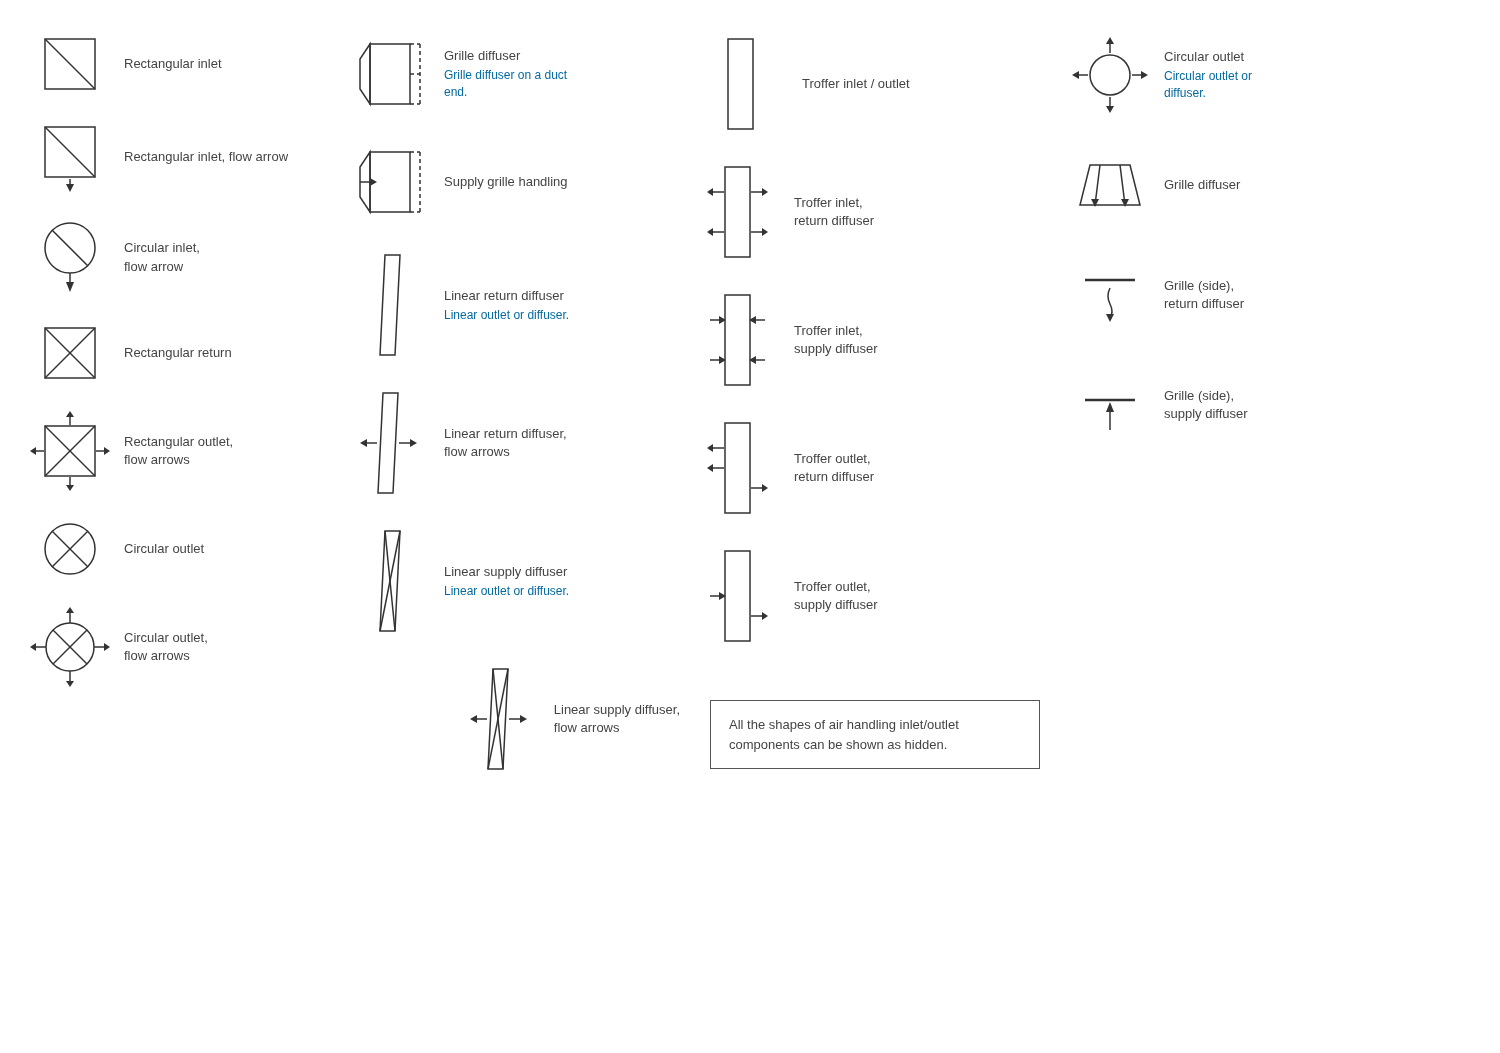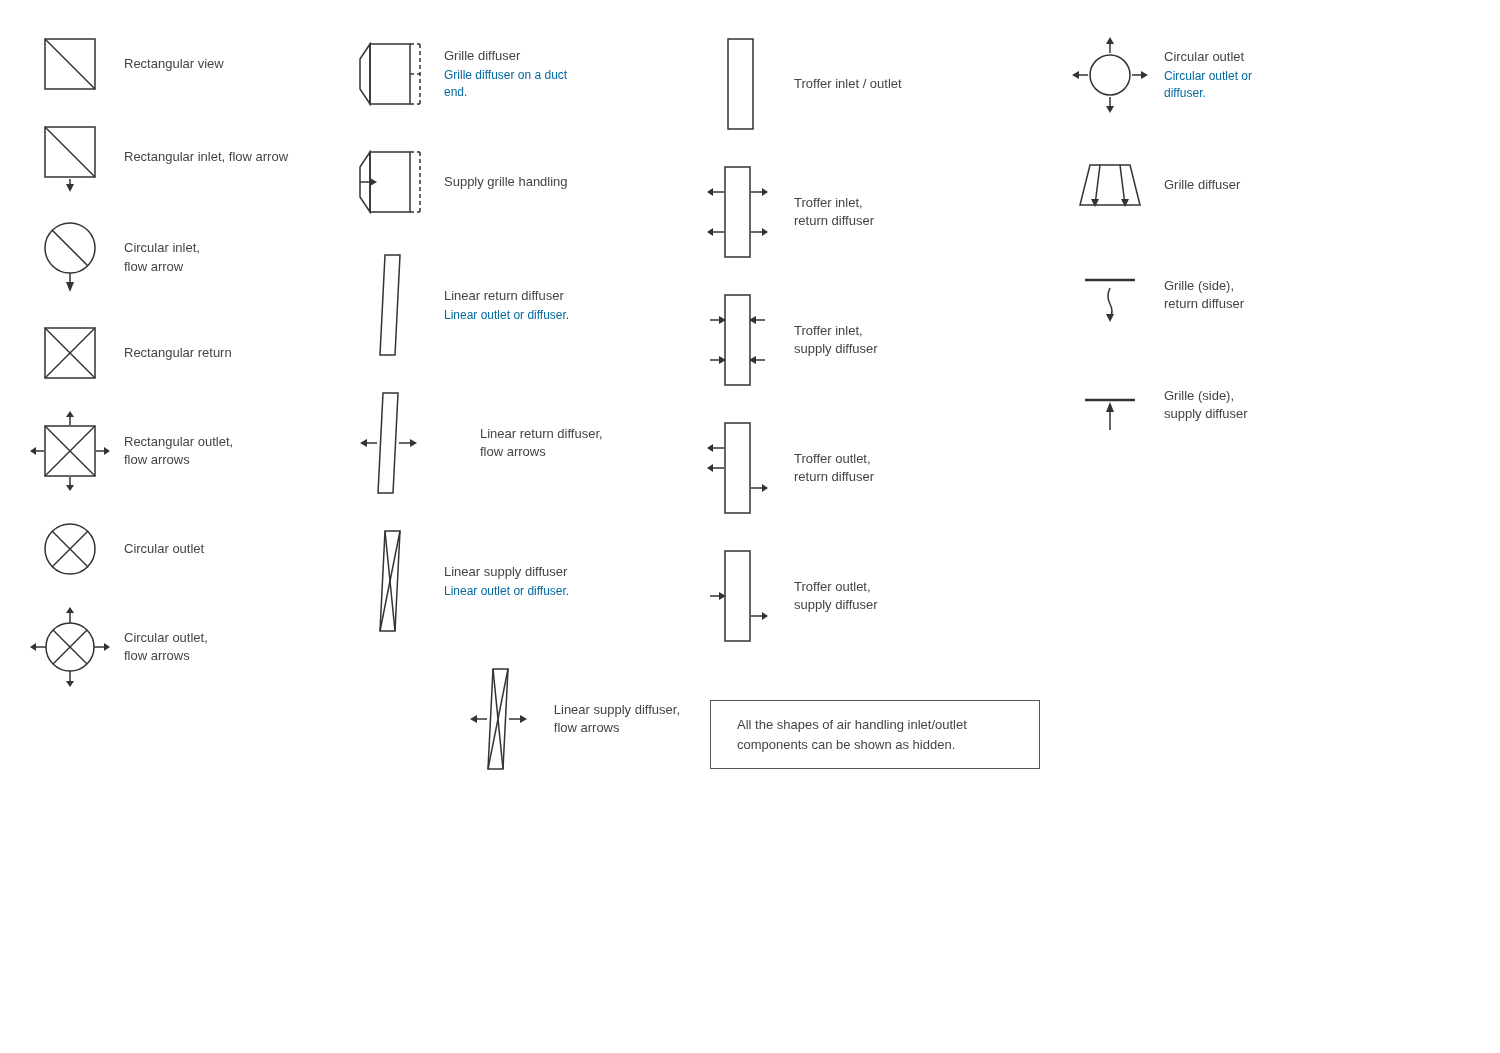--- a/index.html
+++ b/index.html
@@ -50,21 +50,21 @@
     }
 
     .label-container .sub-label {
       font-size: 12px;
       color: #0369a1;
       margin-top: 2px;
     }
 
     .notice-box {
       border: 1.5px solid #555;
-      padding: 14px 26px;
+      padding: 14px 18px;
       margin: 20px 10px;
       font-size: 13px;
       color: #444;
       line-height: 1.5;
     }
   </style>
 </head>
 <body>
 
 <div class="main-grid">
@@ -72,21 +72,21 @@
   <div class="col">
 
     <div class="symbol-row">
       <div class="symbol-container">
         <svg width="60" height="60" viewBox="0 0 60 60">
           <rect x="5" y="5" width="50" height="50" fill="none" stroke="#333" stroke-width="1.5"></rect>
           <line x1="5" y1="5" x2="55" y2="55" stroke="#333" stroke-width="1.5"></line>
         </svg>
       </div>
       <div class="label-container">
-        <span>Rectangular view</span>
+        <span>Rectangular inlet</span>
       </div>
     </div>
 
     <div class="symbol-row">
       <div class="symbol-container">
         <svg width="60" height="70" viewBox="0 0 60 70">
           <rect x="5" y="5" width="50" height="50" fill="none" stroke="#333" stroke-width="1.5"></rect>
           <line x1="5" y1="5" x2="55" y2="55" stroke="#333" stroke-width="1.5"></line>
 
           <line x1="30" y1="57" x2="30" y2="68" stroke="#333" stroke-width="1.5"></line>
@@ -238,21 +238,21 @@
 
           <polygon points="20,5 35,5 30,105 15,105" fill="none" stroke="#333" stroke-width="1.5"></polygon>
         </svg>
       </div>
       <div class="label-container">
         <div>Linear return diffuser</div>
         <div class="sub-label">Linear outlet or diffuser.</div>
       </div>
     </div>
 
-    <div class="symbol-row" style="min-height:120px;gap:36px;">
+    <div class="symbol-row" style="min-height:120px;">
       <div class="symbol-container">
         <svg width="70" height="110" viewBox="0 0 70 110">
           <polygon points="28,5 43,5 38,105 23,105" fill="none" stroke="#333" stroke-width="1.5"></polygon>
 
           <line x1="22" y1="55" x2="8" y2="55" stroke="#333" stroke-width="1.5"></line>
           <polygon points="5,55 12,51 12,59" fill="#333"></polygon>
 
           <line x1="44" y1="55" x2="58" y2="55" stroke="#333" stroke-width="1.5"></line>
           <polygon points="62,55 55,51 55,59" fill="#333"></polygon>
         </svg>
@@ -293,21 +293,21 @@
       </div>
       <div class="label-container">
         <span>Linear supply diffuser,<br>flow arrows</span>
       </div>
     </div>
 
   </div>
 
   <div class="col">
 
-    <div class="symbol-row" style="min-height:110px;">
+    <div class="symbol-row" style="min-height:110px;gap:8px;">
       <div class="symbol-container">
         <svg width="55" height="100" viewBox="0 0 55 100">
           <rect x="15" y="5" width="25" height="90" fill="none" stroke="#333" stroke-width="1.5"></rect>
         </svg>
       </div>
       <div class="label-container">
         <span>Troffer inlet / outlet</span>
       </div>
     </div>
 

